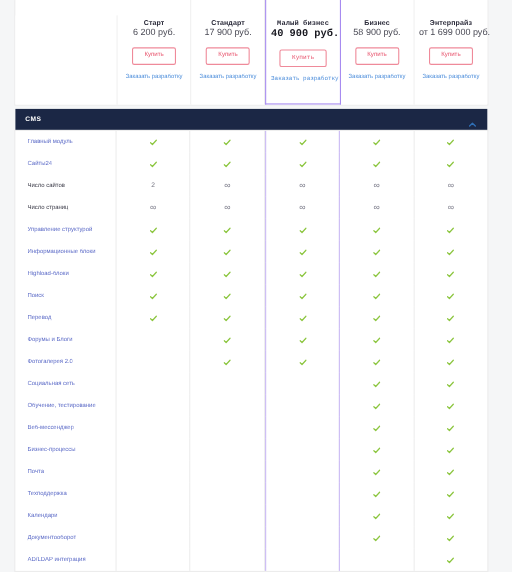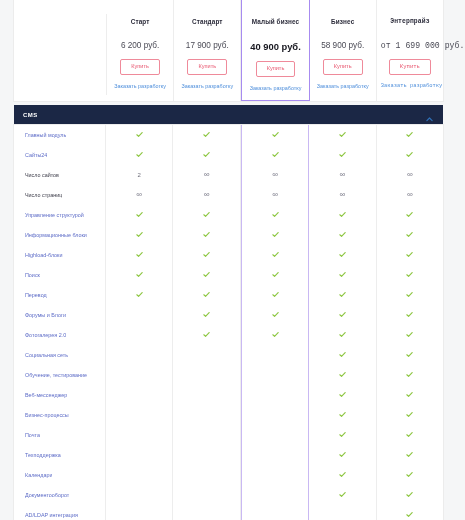--- a/index.html
+++ b/index.html
@@ -28,39 +28,39 @@
   .plan{
     flex:1 1 0;
     min-width:0;
     padding:14px 4px 9px;
     text-align:center;
     border-right:1px solid #ededed;
     background:#ffffff;
     position:relative;
     box-sizing:border-box;
   }
-  .plan:last-child{border-right:none;font-family:Liberation Mono, monospace;}
+  .plan:last-child{border-right:none;}
   .plan.popular{
     border-left:1px solid #a78bf0;
     border-right:1px solid #a78bf0;
     border-bottom:1px solid #a78bf0;
     padding-top:14px;
+    font-family:Liberation Mono, monospace;
   }
   .plan-name{
     font-size:6.4px;
     font-weight:bold;
     color:#2b2b3a;
     letter-spacing:.1px;
     margin:4px 0 0;
     white-space:nowrap;
   }
   .plan-price{
     font-size:8.2px;
     color:#4a4a55;
-    margin-top:16px;
     white-space:nowrap;
     text-align:center;
   }
   .plan.popular .plan-price{
     font-weight:bold;
     font-size:9.4px;
     color:#17171f;
   }
   .buy-btn{
     display:inline-block;

